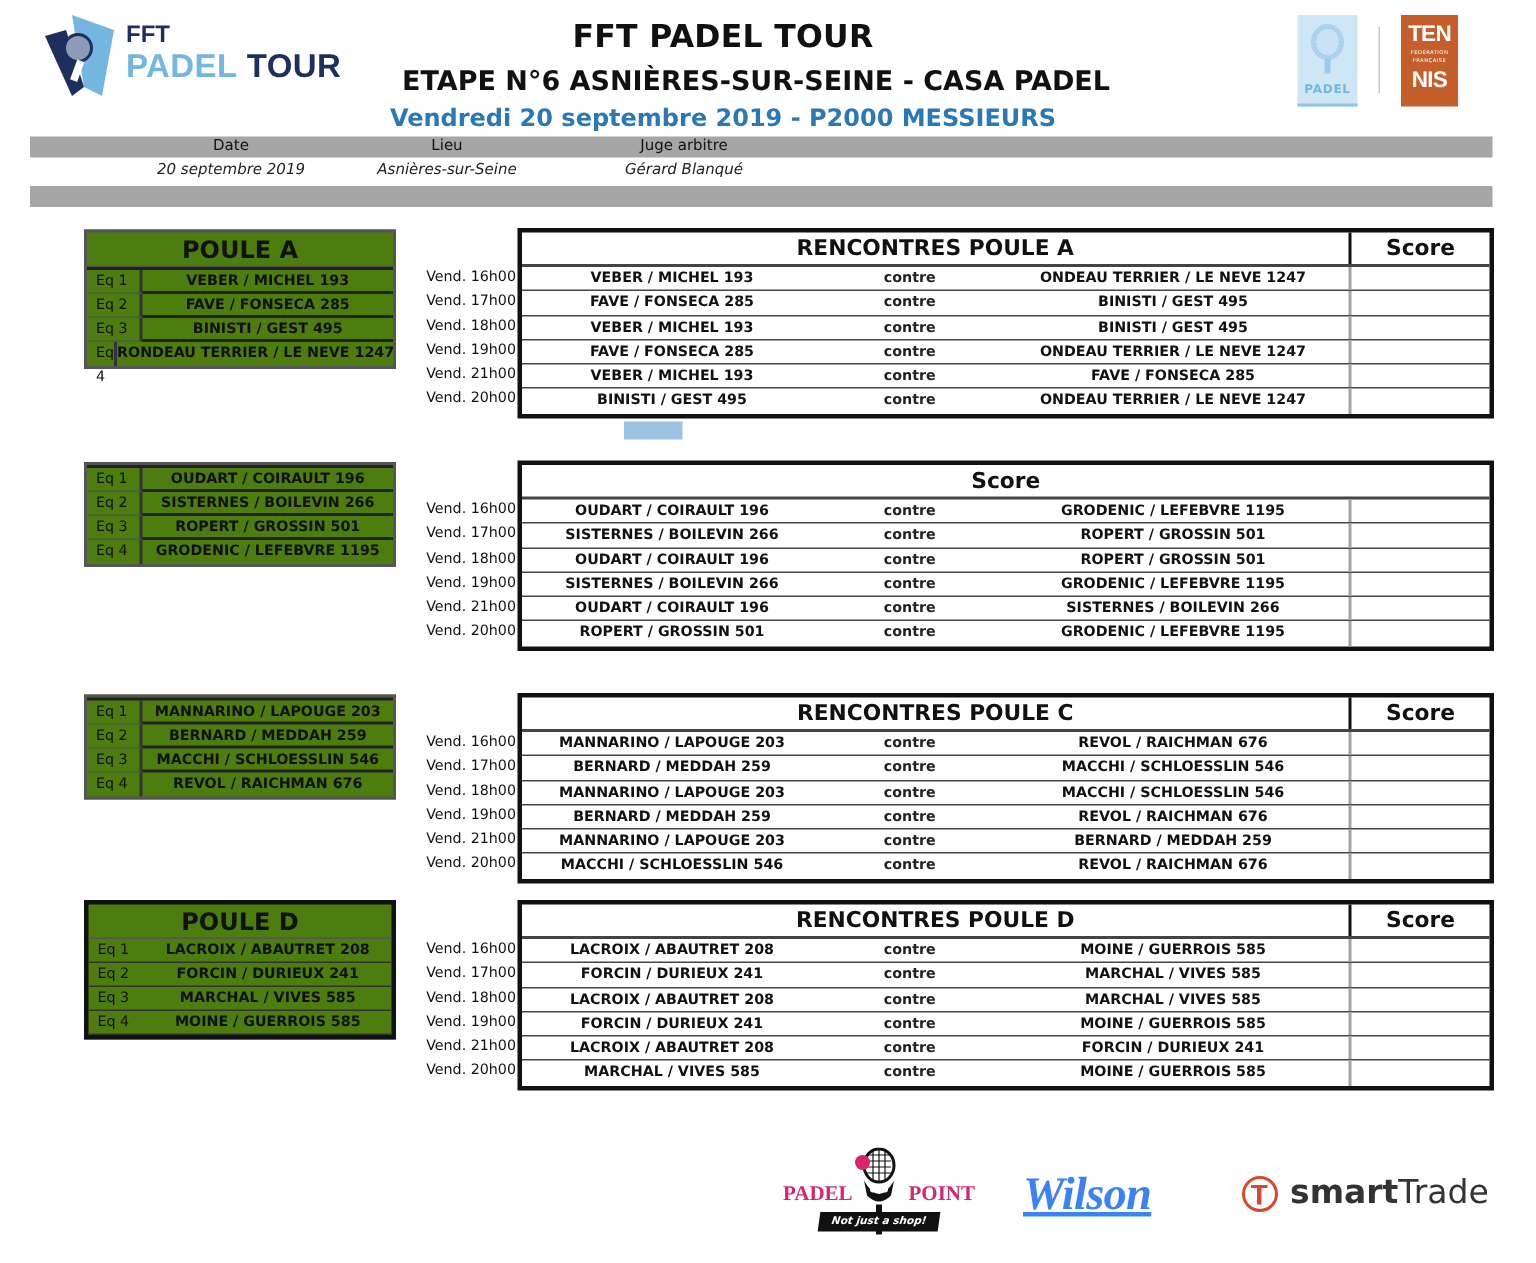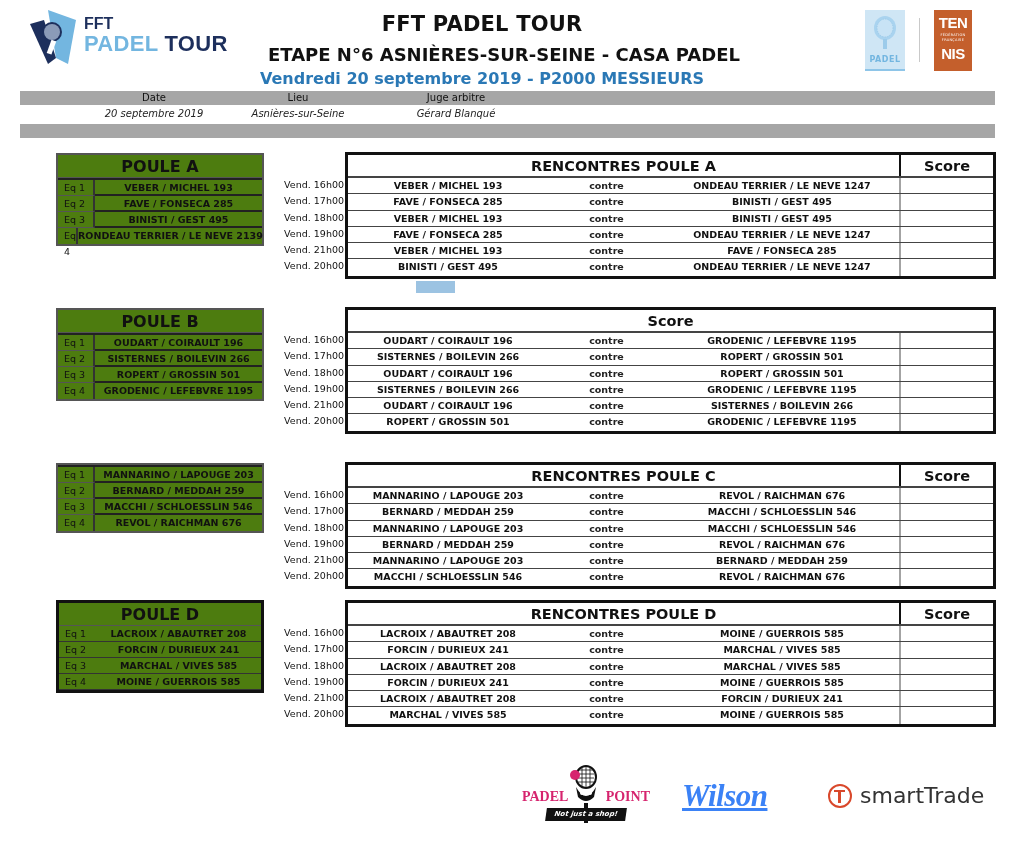--- a/index.html
+++ b/index.html
@@ -64,21 +64,21 @@
 
   
   .sp-padelpoint { position: absolute; left: 522px; top: 765px; width: 128px; height: 62px; }
   .sp-padelpoint .pp-txt { position: absolute; top: 24px; width: 100%; font-family: "Liberation Serif", serif; font-weight: bold; font-size: 14px; color: #d6246e; display: flex; justify-content: space-between; }
   .sp-padelpoint .pp-ban { position: absolute; left: 24px; top: 43px; width: 80px; height: 13px; background: #111; color: #fff; font-size: 7px; font-style: italic; font-weight: bold; text-align: center; line-height: 13px; transform: skewX(-8deg); }
   .sp-wilson { position: absolute; left: 682px; top: 778px; font-family: "Liberation Serif", serif; font-weight: bold; font-size: 31px; color: #3b82f6; letter-spacing: -0.5px; font-style: italic; text-decoration: underline; }
   .sp-smart { position: absolute; left: 828px; top: 783px; font-size: 22px; color: #333; display: flex; align-items: center; }
   .sp-smart .ring { width: 24px; height: 24px; border: 2.5px solid #d9482b; border-radius: 50%; margin-right: 8px; position: relative; }
   .sp-smart .ring::after { content: ""; position: absolute; left: 4px; top: 4px; width: 11px; height: 11px; border-top: 2.5px solid #d9482b; }
   .sp-smart .ring::before { content: ""; position: absolute; left: 8px; top: 5px; width: 2.5px; height: 12px; background: #d9482b; }
-  .sp-smart .b { font-weight: normal; }
+  .sp-smart .b { font-weight: bold; }
   .sp-smart .n { font-weight: normal; }
 </style>
 </head>
 <body>
 
 <div class="logo-fft">
   <svg width="54" height="58" viewBox="0 0 54 58" style="position:absolute;left:0;top:0">
     <polygon points="20,2 48,12 40,56 28,50" fill="#73b6e0"></polygon>
     <polygon points="2,16 16,12 28,50 20,56" fill="#1d2f5c"></polygon>
     <circle cx="24" cy="24" r="10" fill="#1d2f5c"></circle>
@@ -132,21 +132,21 @@
     <div class="team-row">
         <span class="eq">Eq 2</span>
         <span class="tn">FAVE / FONSECA 285</span>
       </div>
     <div class="team-row">
         <span class="eq">Eq 3</span>
         <span class="tn">BINISTI / GEST 495</span>
       </div>
     <div class="team-row">
         <span class="eq">Eq 4</span>
-        <span class="tn">RONDEAU TERRIER / LE NEVE 2139</span>
+        <span class="tn">RONDEAU TERRIER / LE NEVE 1247</span>
       </div>
   </div>
 </div>
 <div class="times" style="top:177px">
   <div>Vend. 16h00</div>
   <div>Vend. 17h00</div>
   <div>Vend. 18h00</div>
   <div>Vend. 19h00</div>
   <div>Vend. 21h00</div>
   <div>Vend. 20h00</div>
@@ -189,21 +189,20 @@
   <div class="match-row">
       <span class="m1">BINISTI / GEST 495</span>
       <span class="mc">contre</span>
       <span class="m2">ONDEAU TERRIER / LE NEVE 1247</span>
       <span class="ms"></span>
     </div>
 </div>
 <div class="blue-marker"></div>
 
 <div class="poule-box" style="top:308px">
-  <div class="poule-title">POULE B</div>
   <div class="tn-wrap">
     <div class="team-row">
         <span class="eq">Eq 1</span>
         <span class="tn">OUDART / COIRAULT 196</span>
       </div>
     <div class="team-row">
         <span class="eq">Eq 2</span>
         <span class="tn">SISTERNES / BOILEVIN 266</span>
       </div>
     <div class="team-row">

